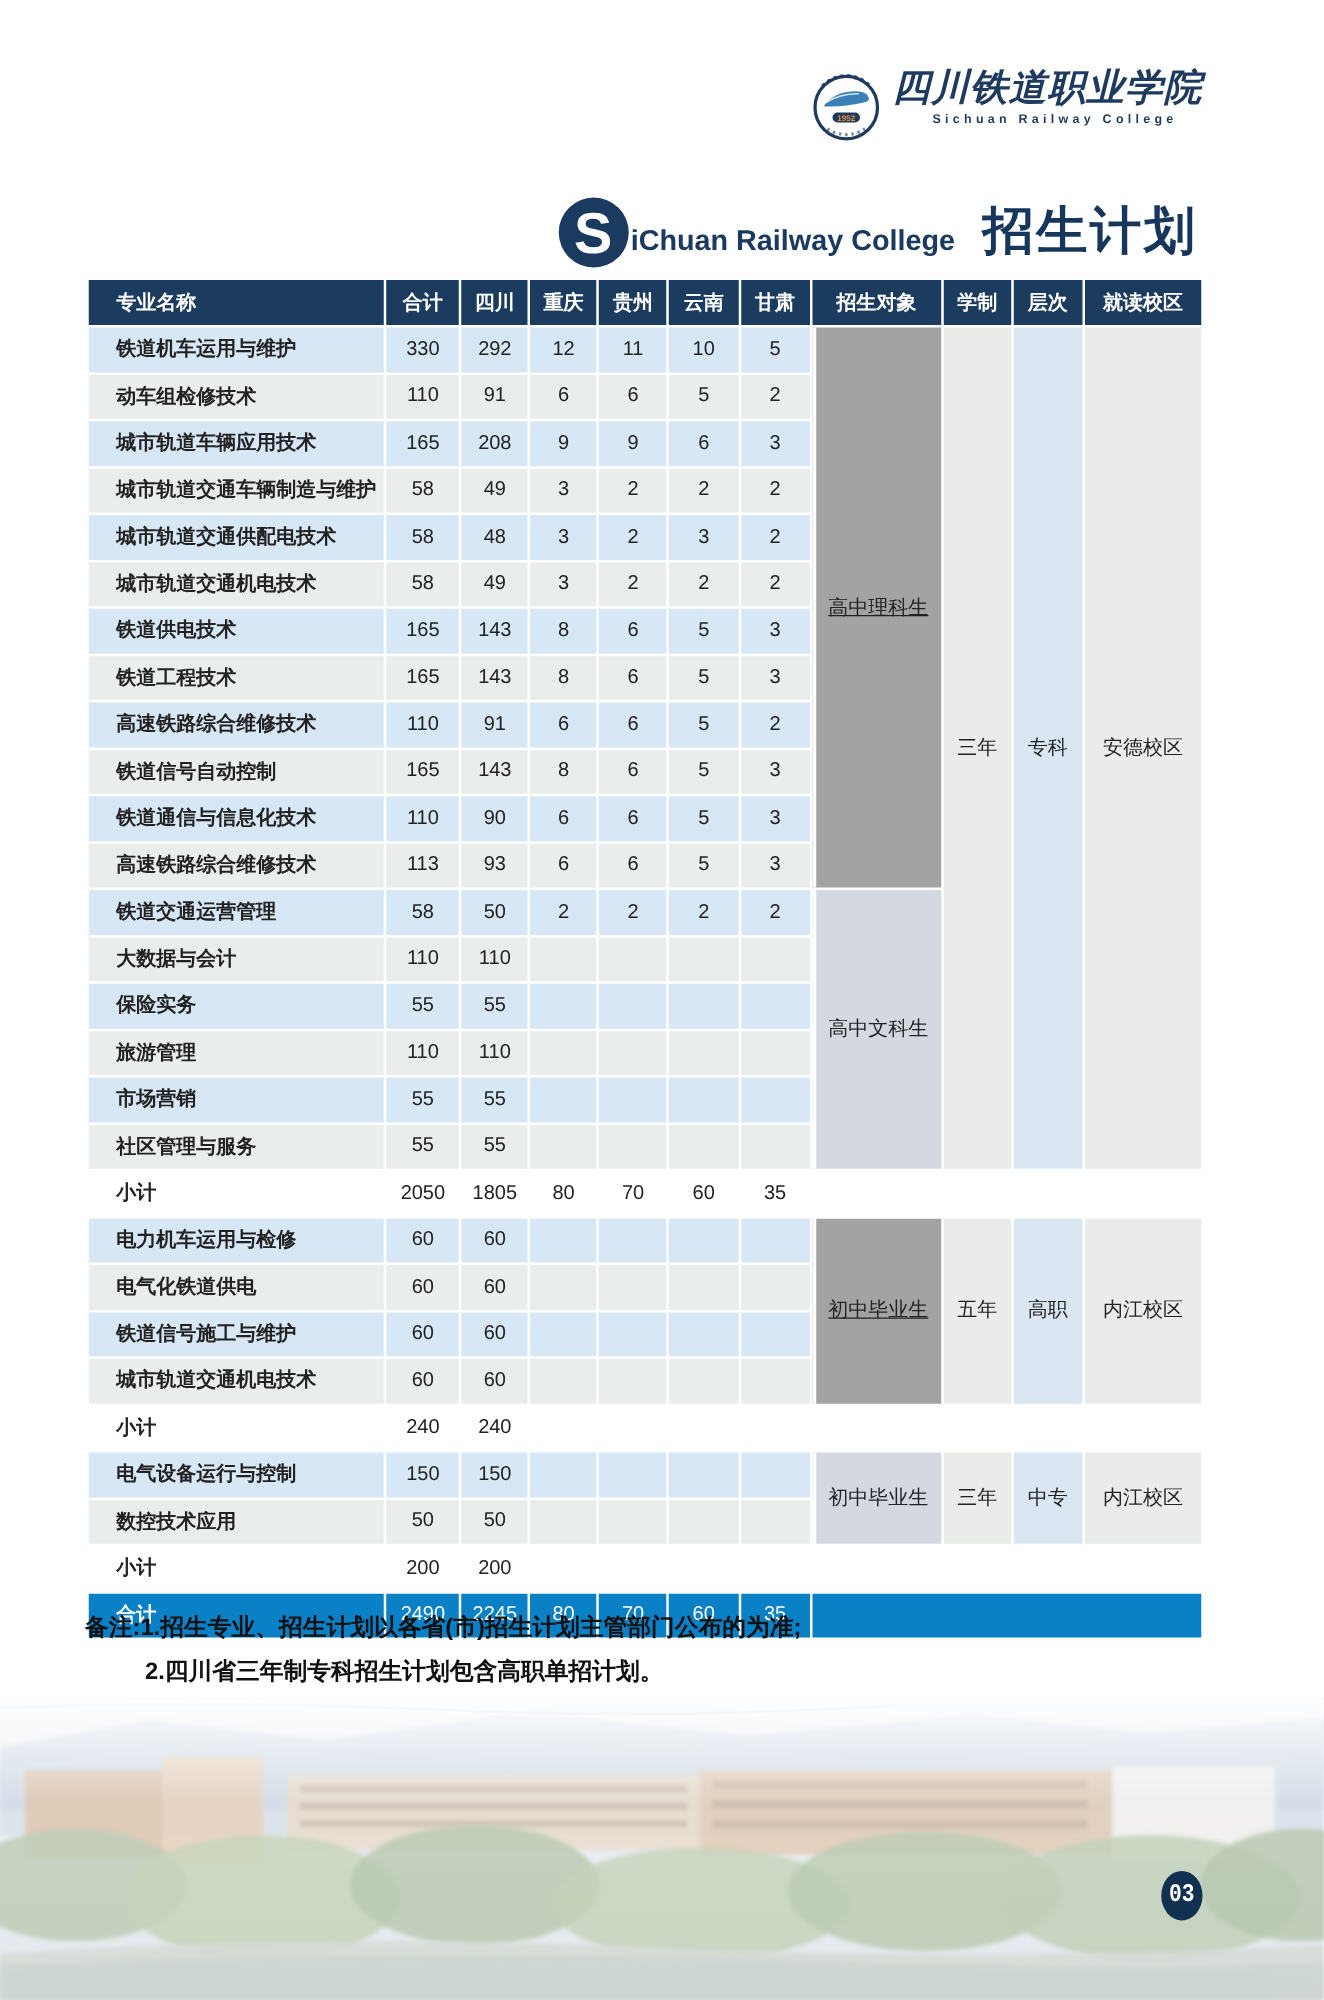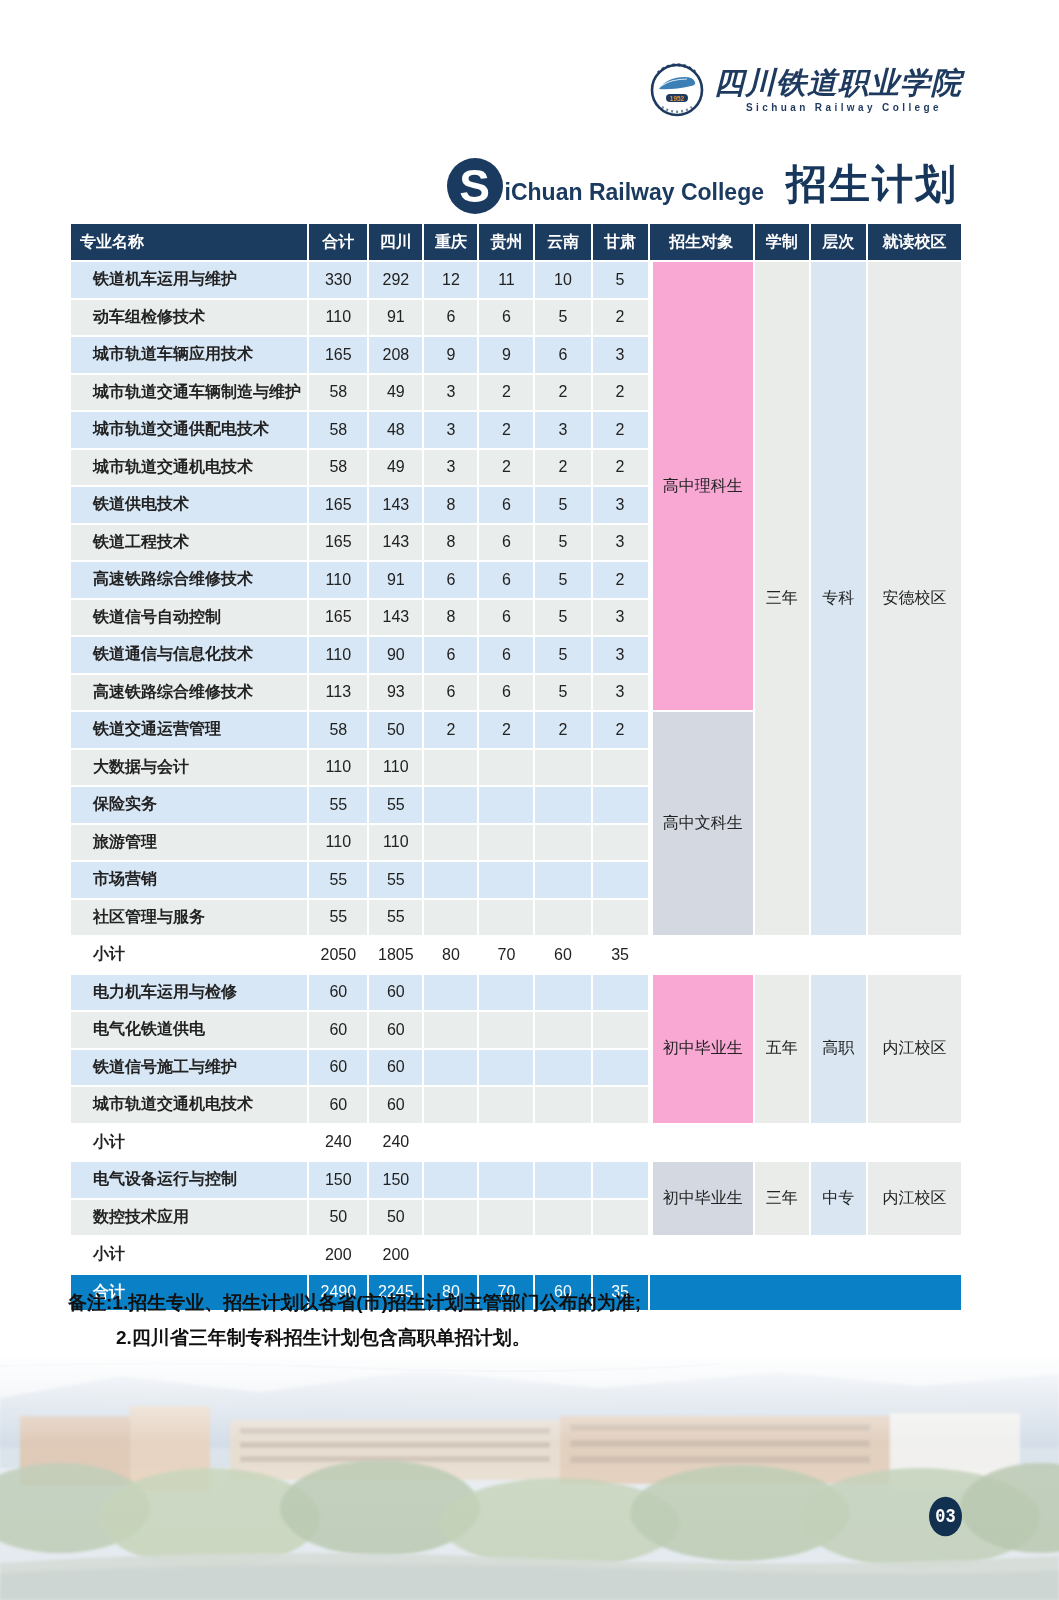--- a/index.html
+++ b/index.html
@@ -1,42 +1,42 @@
 <!DOCTYPE html>
 <html><head>
 <meta charset="utf-8">
 <style>
   html,body{margin:0;padding:0;background:#ffffff;}
   body{font-family:"Liberation Sans","DejaVu Sans",sans-serif;color:#222;}
   .page{position:relative;width:1059px;height:1600px;background:#fff;overflow:hidden;}
 
   
-  .brand{position:absolute;top:55px;left:650px;width:320px;height:70px;display:flex;align-items:center;}
+  .brand{position:absolute;top:55px;left:650px;width:320px;height:70px;display:flex;}
   .brand .emblem{flex:0 0 54px;}
   .brand-text{margin-left:10px;width:246px;}
   .brand-title{font-family:"Liberation Serif","DejaVu Serif",serif;font-weight:bold;font-style:italic;
     font-size:30px;line-height:32px;color:#1e3a5f;letter-spacing:1px;white-space:nowrap;}
   .brand-sub{font-size:10px;letter-spacing:3.4px;color:#1e3a5f;font-weight:bold;margin-top:3px;white-space:nowrap;margin-left:32px;}
 
   
   .sec-title{position:absolute;top:150px;left:0;width:958px;height:62px;display:flex;justify-content:flex-end;align-items:flex-end;}
   .s-circle{width:56px;height:56px;border-radius:50%;background:#1b3a5f;color:#fff;display:flex;align-items:center;justify-content:center;
     font-size:46px;font-weight:bold;line-height:1;margin-right:-6px;position:relative;top:2px;}
   .title-en{font-size:23px;color:#1b3a60;font-weight:bold;letter-spacing:0px;padding-bottom:6px;margin-left:8px;}
   .title-cn{font-size:41px;font-weight:bold;color:#16365c;margin-left:22px;letter-spacing:2px;padding-bottom:0px;}
 
   
   table.plan{position:absolute;left:69px;top:222px;width:894px;border-collapse:separate;border-spacing:2px;table-layout:fixed;}
   table.plan th{background:#1c3c5f;color:#fff;font-size:16px;font-weight:bold;height:36px;text-align:center;padding:0;}
-  table.plan th.name{text-align:left;padding-left:9px;}
+  table.plan th.name{text-align:left;padding-left:22px;}
   table.plan td{height:35.5px;padding:0;font-size:16px;text-align:center;color:#222;}
   td.name{text-align:left !important;padding-left:22px !important;font-weight:bold;}
   .bg-blue{background:#d8e7f5;}
   .bg-gray{background:#e9edec;}
-  .tg-teal{background:#f9a8d4;}
+  .tg-teal{background:#a3a3a3;text-decoration:underline;}
   .tg-grayblue{background:#d3d8e1;}
   .col-years{background:#e9ece8;}
   .col-level{background:#dae7f2;}
   .col-campus{background:#e9ecea;}
   .merged{border-left:3px solid #fff;}
   tr.subtotal td{background:transparent;font-weight:normal;}
   tr.subtotal td.name{font-weight:bold;}
   tr.total td{background:#0a80c6;color:#fff;}
   tr.total td.name{font-weight:bold;}
 

